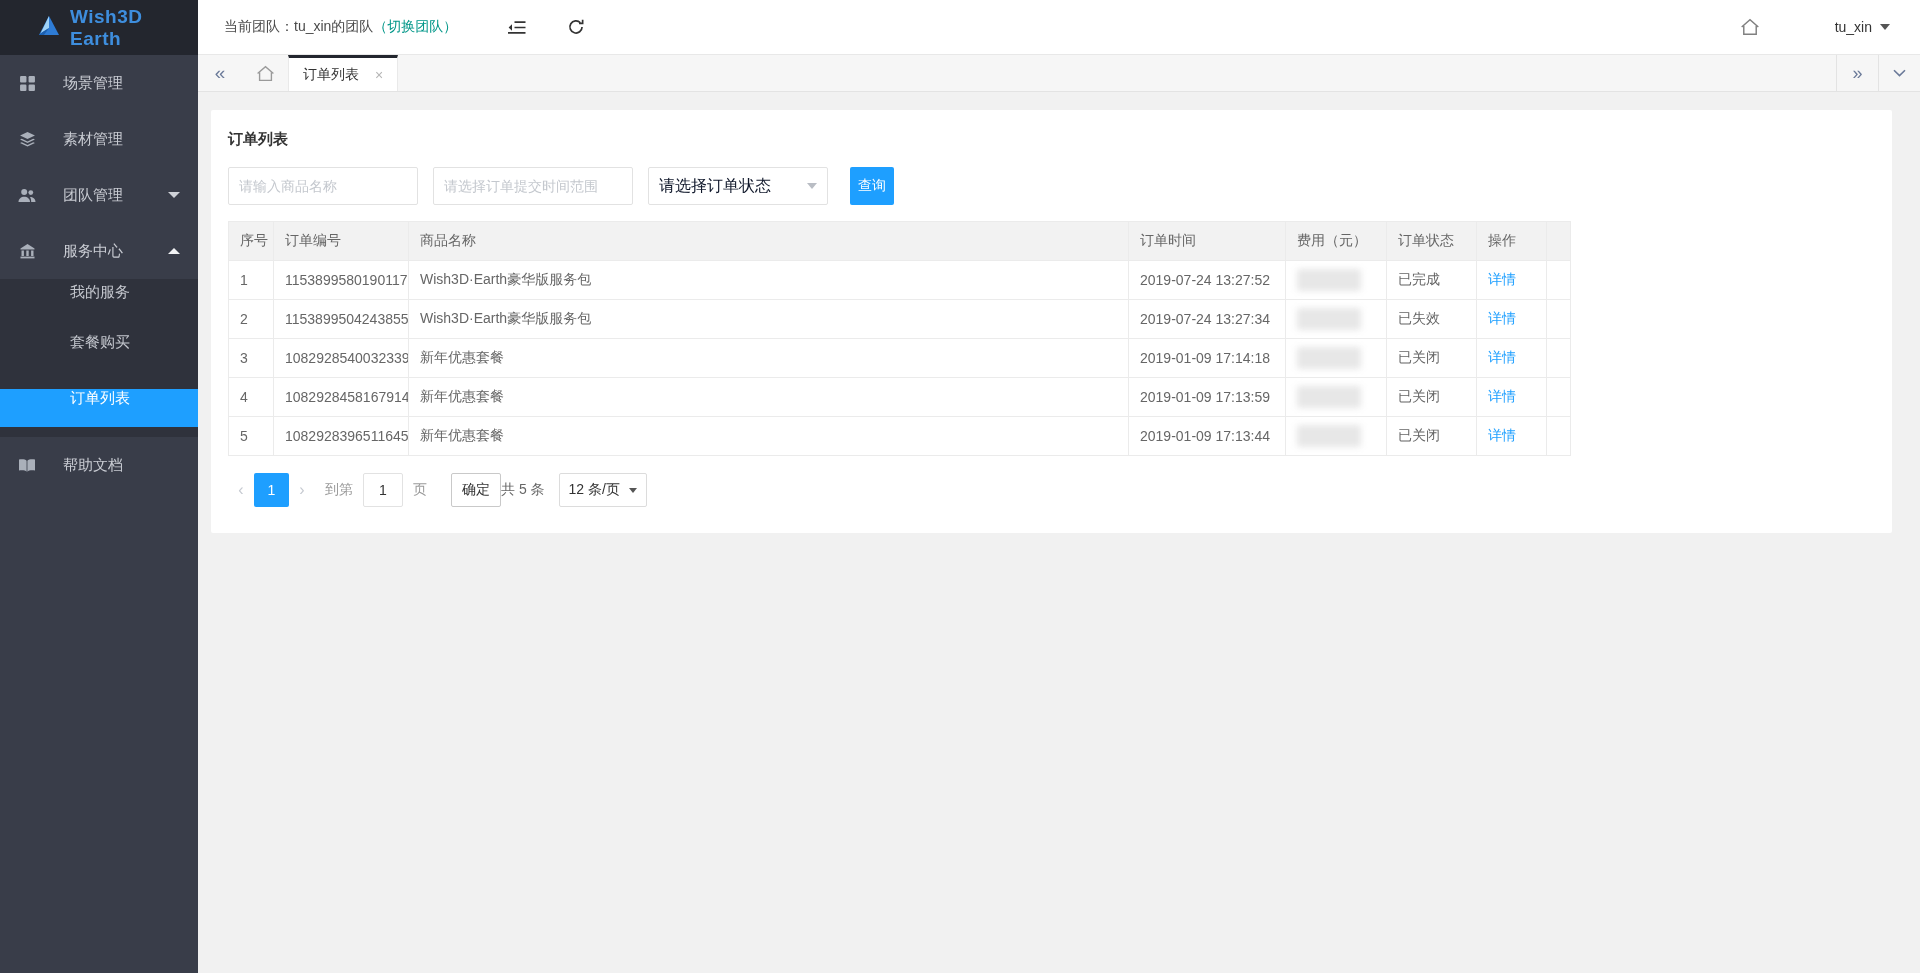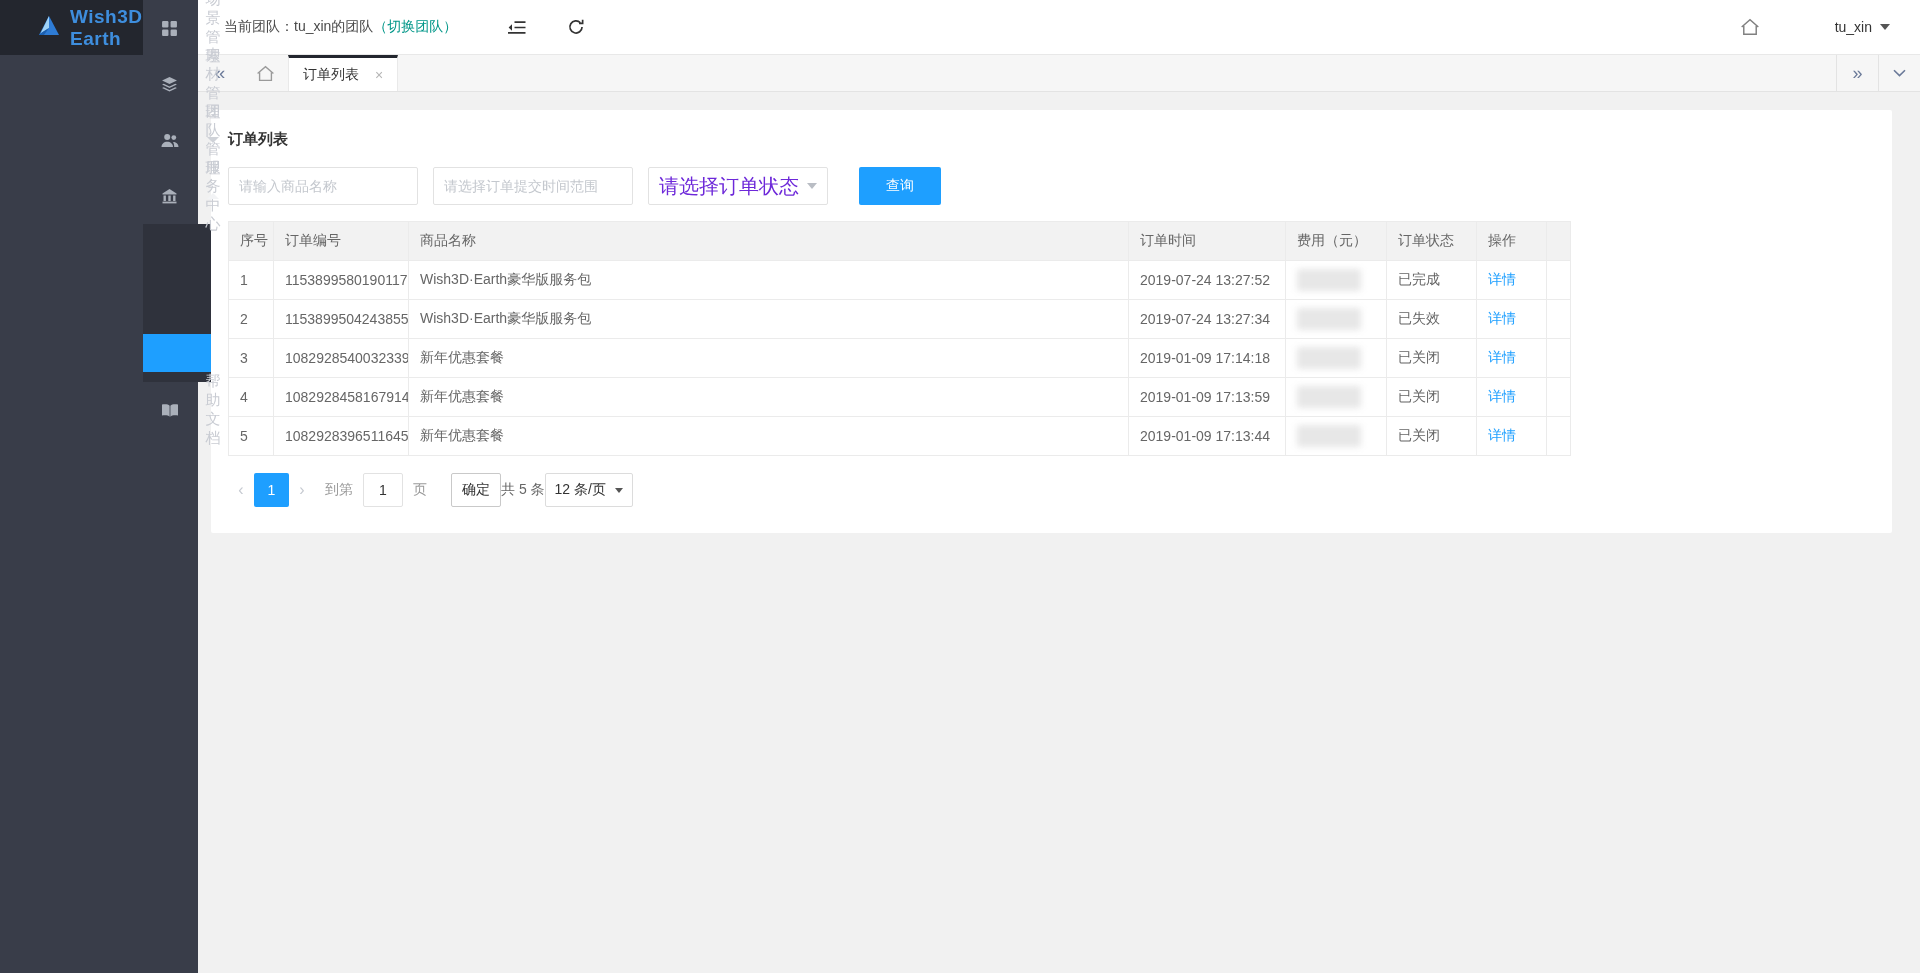--- a/index.html
+++ b/index.html
@@ -1,21 +1,21 @@
 <!DOCTYPE html>
 <html style="--accent-blue: #1E9FFF; --link-blue: #1E9FFF; --teal-link: #009688; --sidebar-bg: #393D49; --sidebar-logo-bg: #23262E; --sidebar-submenu-bg: #2F323C;"><head>
 <meta charset="utf-8">
 <style>
   *{margin:0;padding:0;box-sizing:border-box}
   html,body{width:1920px;height:973px;overflow:hidden;
     font-family:"Liberation Sans","DejaVu Sans",sans-serif;background:#f1f1f1;color:#333}
   .app{display:flex;width:1920px;height:973px}
 
   
-  .sidebar{width:198px;flex-shrink:0;background:var(--sidebar-bg,#393D49);display:flex;flex-direction:row}
+  .sidebar{width:198px;flex-shrink:0;background:var(--sidebar-bg,#393D49);display:flex;flex-direction:column}
   .logo{height:55px;background:var(--sidebar-logo-bg,#23262E);display:flex;align-items:center;padding-left:36px;gap:10px;cursor:pointer}
   .logo-text{color:#3e8ede;font-size:19px;font-weight:bold;letter-spacing:.5px}
   .nav{flex:1;padding-top:0}
   .nav-item{height:56px;display:flex;align-items:center;padding:0 16px 0 18px;gap:27px;
     font-size:15px;color:#c9ccd3;cursor:pointer;position:relative}
   .nav-item .mi{width:18px;height:18px;color:#aab0ba;display:flex;align-items:center;justify-content:center;flex-shrink:0}
   .tri{width:0;height:0;border-left:6px solid transparent;border-right:6px solid transparent;position:absolute;right:18px}
   .tri-down{border-top:6px solid #cfd2d8}
   .tri-up{border-bottom:6px solid #f2f3f5}
   .submenu{background:var(--sidebar-submenu-bg,#2F323C);padding:4px 0}
@@ -52,23 +52,23 @@
   .content{flex:1;padding:18px 28px 0 13px;overflow:hidden}
   .panel{background:#fff;width:100%;min-height:400px;padding:14px 17px 26px 17px;border-radius:2px}
   .panel-title{font-size:15px;color:#333;padding:6px 0 18px 0}
   .filters{display:flex;align-items:center;gap:15px}
   .f-input{height:38px;border:1px solid #e2e2e2;border-radius:2px;padding:0 10px;font-size:14px;color:#666;
     font-family:"Liberation Sans","DejaVu Sans",sans-serif;background:#fff;outline:none}
   .f-input::placeholder{color:#c4c8ce}
   .f-product{width:190px}
   .f-time{width:200px}
   .f-status{width:180px;display:flex;align-items:center;justify-content:space-between;cursor:pointer}
-  .f-status .ph{color:#6d28d9;font-size:20px}
+  .f-status .ph{color:#0f172a;font-size:16px}
   .sel-caret{width:0;height:0;border-left:5px solid transparent;border-right:5px solid transparent;border-top:6px solid #b9bdc4}
-  .search-btn{height:38px;width:82px;margin-left:16px;background:var(--accent-blue,#1E9FFF);color:#fff;border:none;border-radius:2px;
+  .search-btn{height:38px;width:44px;margin-left:7px;background:var(--accent-blue,#1E9FFF);color:#fff;border:none;border-radius:2px;
     font-size:14px;cursor:pointer;font-family:"Liberation Sans","DejaVu Sans",sans-serif}
 
   
   table.orders{border-collapse:collapse;table-layout:fixed;width:1343px;margin-top:16px;font-size:14px}
   table.orders th,table.orders td{border:1px solid #ebebeb;height:39px;padding:0 11px;text-align:left;
     white-space:nowrap;overflow:hidden;font-weight:normal}
   table.orders thead th{background:#f2f2f2;color:#666}
   table.orders tbody td{background:#fff;color:#666}
   .c-center{text-align:left}
   .detail-link{color:var(--link-blue,#1E9FFF);cursor:pointer;text-decoration:none}
@@ -78,21 +78,21 @@
   .pagination{display:flex;align-items:center;margin-top:17px;font-size:14px;gap:0}
   .pg-arrow{width:26px;height:34px;display:flex;align-items:center;justify-content:center;color:#c6cad1;font-size:16px;cursor:pointer}
   .pg-num{min-width:35px;height:34px;display:flex;align-items:center;justify-content:center;border-radius:2px;cursor:pointer}
   .pg-num.active{background:var(--accent-blue,#1E9FFF);color:#fff}
   .pg-text{color:#9a9a9a;margin:0 10px}
   .pg-input{width:40px;height:34px;border:1px solid #e2e2e2;border-radius:2px;text-align:center;font-size:14px;color:#333;outline:none;
     font-family:"Liberation Sans","DejaVu Sans",sans-serif}
   .pg-btn{height:34px;padding:0 10px;margin-left:14px;background:#fff;border:1px solid #c9c9c9;border-radius:2px;font-size:14px;color:#333;cursor:pointer;
     font-family:"Liberation Sans","DejaVu Sans",sans-serif}
   .pg-total{color:#666;}
-  .pg-select{height:34px;border:1px solid #dcdcdc;border-radius:2px;display:flex;align-items:center;gap:9px;
+  .pg-select{height:34px;margin-left:14px;border:1px solid #dcdcdc;border-radius:2px;display:flex;align-items:center;gap:9px;
     padding:0 9px;color:#333;cursor:pointer;background:#fff}
   .pg-select .sel-caret{border-top-color:#555;border-left-width:4px;border-right-width:4px;border-top-width:5px}
 </style>
 </head>
 <body>
 
 <div class="app">
 
   <aside class="sidebar">
     <div class="logo">

